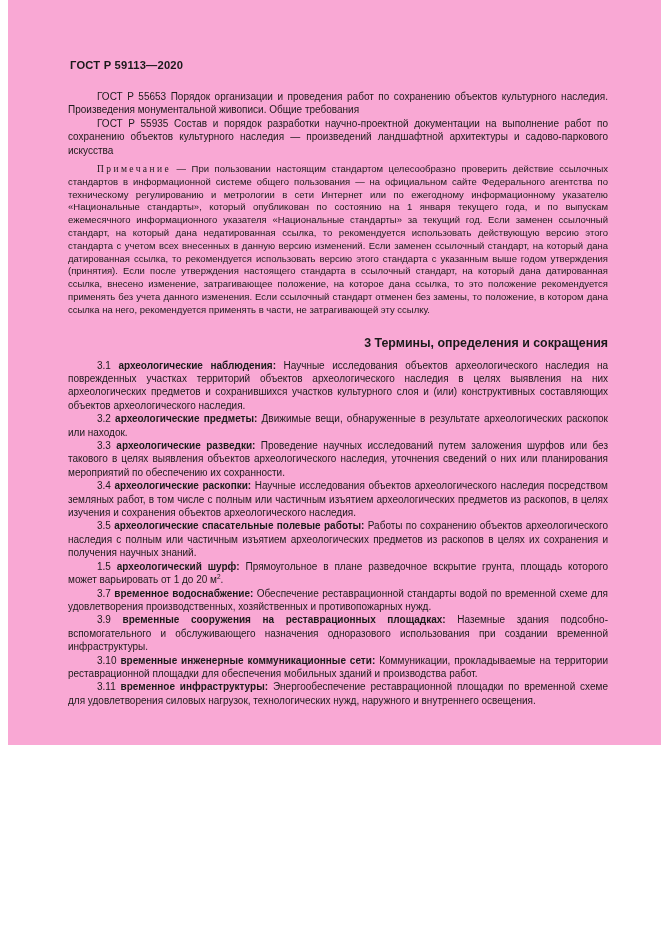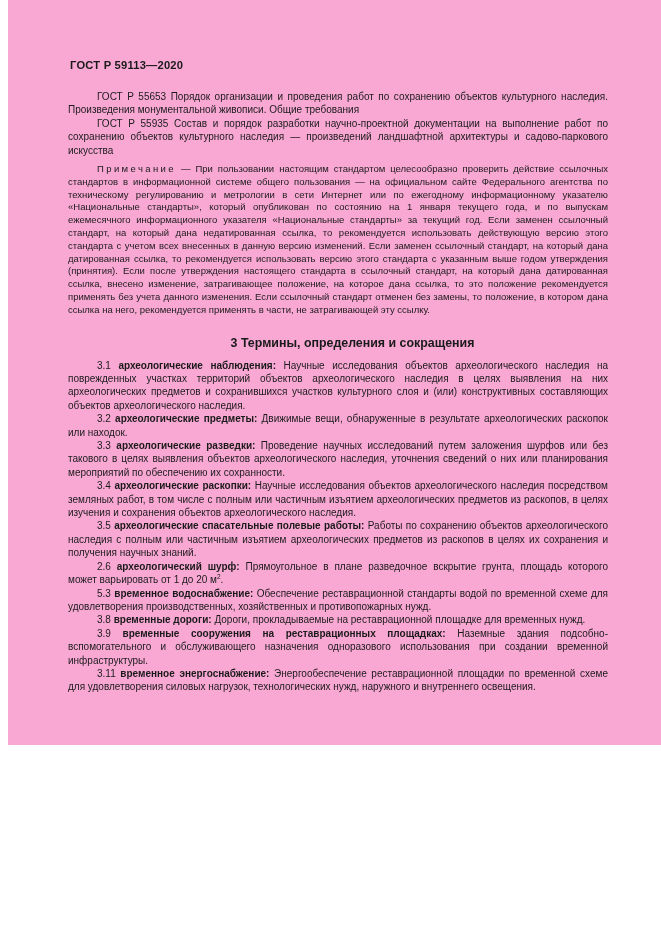--- a/index.html
+++ b/index.html
@@ -47,26 +47,26 @@
     text-align: justify;
     text-indent: 29px;
     margin-top: 6px !important;
     margin-bottom: 7px !important;
   }
   .blk-h2 {
     font-size: 12.4px;
     font-weight: bold;
     line-height: 14px;
     text-indent: 29px;
-    text-align: center;
+    text-align: right;
     margin-top: 19px !important;
     margin-bottom: 9px !important;
   }
   .bold { font-weight: bold; }
-  .spaced { letter-spacing: 2.4px; }
+  .spaced { letter-spacing: 2.4px; font-family: Liberation Serif, serif; }
   sup {
     font-size: 0.65em;
     line-height: 0;
     vertical-align: super;
   }
   .page-number {
     position: absolute;
     top: 844px;
     left: 62px;
     font-size: 10.9px;
@@ -81,21 +81,21 @@
   <div class="content">
       <p class="blk-p"><span>ГОСТ Р 55653 Порядок организации и проведения работ по сохранению объектов культурного наследия. Произведения монументальной живописи. Общие требования</span></p>
       <p class="blk-p"><span>ГОСТ Р 55935 Состав и порядок разработки научно-проектной документации на выполнение работ по сохранению объектов культурного наследия — произведений ландшафтной архитектуры и садово-паркового искусства</span></p>
       <p class="blk-note"><span class="spaced">Примечание</span><span> — При пользовании настоящим стандартом целесообразно проверить действие ссылочных стандартов в информационной системе общего пользования — на официальном сайте Федерального агентства по техническому регулированию и метрологии в сети Интернет или по ежегодному информационному указателю «Национальные стандарты», который опубликован по состоянию на 1 января текущего года, и по выпускам ежемесячного информационного указателя «Национальные стандарты» за текущий год. Если заменен ссылочный стандарт, на который дана недатированная ссылка, то рекомендуется использовать действующую версию этого стандарта с учетом всех внесенных в данную версию изменений. Если заменен ссылочный стандарт, на который дана датированная ссылка, то рекомендуется использовать версию этого стандарта с указанным выше годом утверждения (принятия). Если после утверждения настоящего стандарта в ссылочный стандарт, на который дана датированная ссылка, внесено изменение, затрагивающее положение, на которое дана ссылка, то это положение рекомендуется применять без учета данного изменения. Если ссылочный стандарт отменен без замены, то положение, в котором дана ссылка на него, рекомендуется применять в части, не затрагивающей эту ссылку.</span></p>
       <h2 class="blk-h2"><span>3 Термины, определения и сокращения</span></h2>
       <p class="blk-p"><span>3.1 </span><span class="bold">археологические наблюдения:</span><span> Научные исследования объектов археологического наследия на поврежденных участках территорий объектов археологического наследия в целях выявления на них археологических предметов и сохранившихся участков культурного слоя и (или) конструктивных составляющих объектов археологического наследия.</span></p>
       <p class="blk-p"><span>3.2 </span><span class="bold">археологические предметы:</span><span> Движимые вещи, обнаруженные в результате археологических раскопок или находок.</span></p>
       <p class="blk-p"><span>3.3 </span><span class="bold">археологические разведки:</span><span> Проведение научных исследований путем заложения шурфов или без такового в целях выявления объектов археологического наследия, уточнения сведений о них или планирования мероприятий по обеспечению их сохранности.</span></p>
       <p class="blk-p"><span>3.4 </span><span class="bold">археологические раскопки:</span><span> Научные исследования объектов археологического наследия посредством земляных работ, в том числе с полным или частичным изъятием археологических предметов из раскопов, в целях изучения и сохранения объектов археологического наследия.</span></p>
       <p class="blk-p"><span>3.5 </span><span class="bold">археологические спасательные полевые работы:</span><span> Работы по сохранению объектов археологического наследия с полным или частичным изъятием археологических предметов из раскопов в целях их сохранения и получения научных знаний.</span></p>
-      <p class="blk-p"><span>2.6 </span><span class="bold">археологический шурф:</span><span> Прямоугольное в плане разведочное вскрытие грунта, площадь которого может варьировать от 1 до 20 м</span><sup>2</sup><span>.</span></p>
-      <p class="blk-p"><span>5.3 </span><span class="bold">временное водоснабжение:</span><span> Обеспечение реставрационной стандарты водой по временной схеме для удовлетворения производственных, хозяйственных и противопожарных нужд.</span></p>
-      <p class="blk-p"><span>3.8 </span><span class="bold">временные дороги:</span><span> Дороги, прокладываемые на реставрационной площадке для временных нужд.</span></p>
+      <p class="blk-p"><span>1.5 </span><span class="bold">археологический шурф:</span><span> Прямоугольное в плане разведочное вскрытие грунта, площадь которого может варьировать от 1 до 20 м</span><sup>2</sup><span>.</span></p>
+      <p class="blk-p"><span>3.7 </span><span class="bold">временное водоснабжение:</span><span> Обеспечение реставрационной стандарты водой по временной схеме для удовлетворения производственных, хозяйственных и противопожарных нужд.</span></p>
       <p class="blk-p"><span>3.9 </span><span class="bold">временные сооружения на реставрационных площадках:</span><span> Наземные здания подсобно-вспомогательного и обслуживающего назначения одноразового использования при создании временной инфраструктуры.</span></p>
-      <p class="blk-p"><span>3.11 </span><span class="bold">временное энергоснабжение:</span><span> Энергообеспечение реставрационной площадки по временной схеме для удовлетворения силовых нагрузок, технологических нужд, наружного и внутреннего освещения.</span></p>
+      <p class="blk-p"><span>3.10 </span><span class="bold">временные инженерные коммуникационные сети:</span><span> Коммуникации, прокладываемые на территории реставрационной площадки для обеспечения мобильных зданий и производства работ.</span></p>
+      <p class="blk-p"><span>3.11 </span><span class="bold">временное инфраструктуры:</span><span> Энергообеспечение реставрационной площадки по временной схеме для удовлетворения силовых нагрузок, технологических нужд, наружного и внутреннего освещения.</span></p>
     </div>
 
   <div class="page-number">2</div>
 </div>
 
 </body></html>

